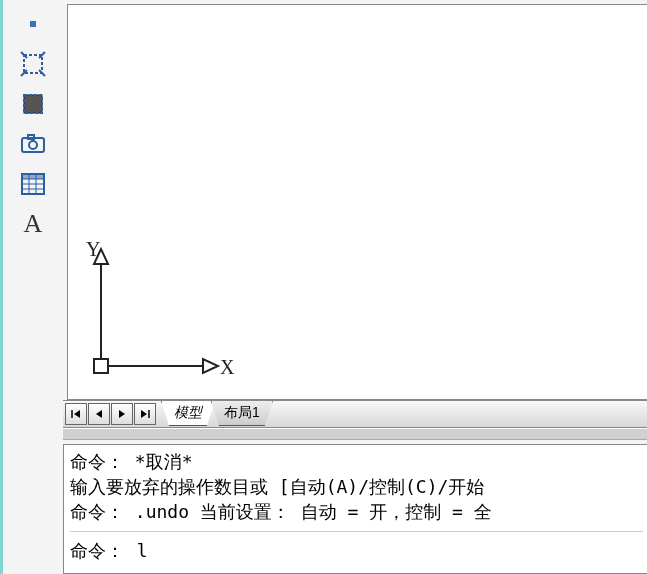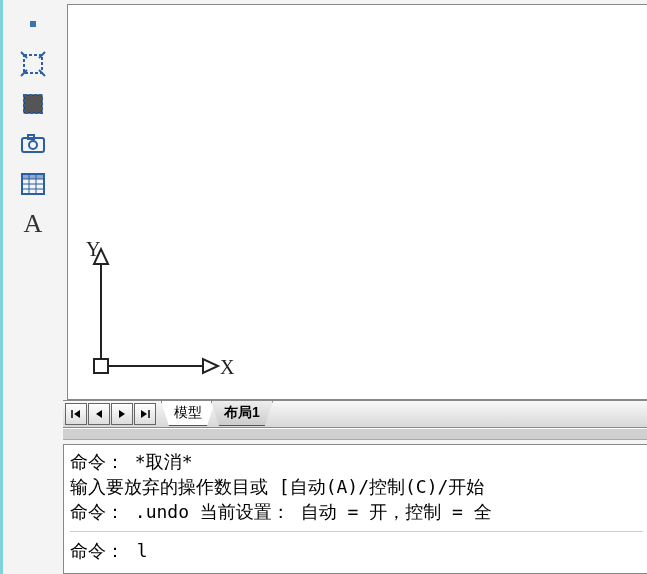--- a/index.html
+++ b/index.html
@@ -100,25 +100,25 @@
   .tab {
     position: relative;
     padding: 3px 12px;
     border: 1px solid #555;
     border-top: none;
     background: linear-gradient(#eee, #ccc);
     margin-right: -4px;
     font-size: 14px;
     cursor: pointer;
     clip-path: polygon(0 0, 100% 0, calc(100% - 8px) 100%, 8px 100%);
-    font-weight: bold;
   }
   .tab.active {
     background: #fff;
     font-weight: normal;
+    font-style: italic;
   }
   .separator-bar {
     height: 10px;
     background: #d0d0d0;
     border-top: 1px solid #fff;
     border-bottom: 1px solid #aaa;
   }
   .cmd-panel {
     background: #fff;
     border: 1px solid #888;

